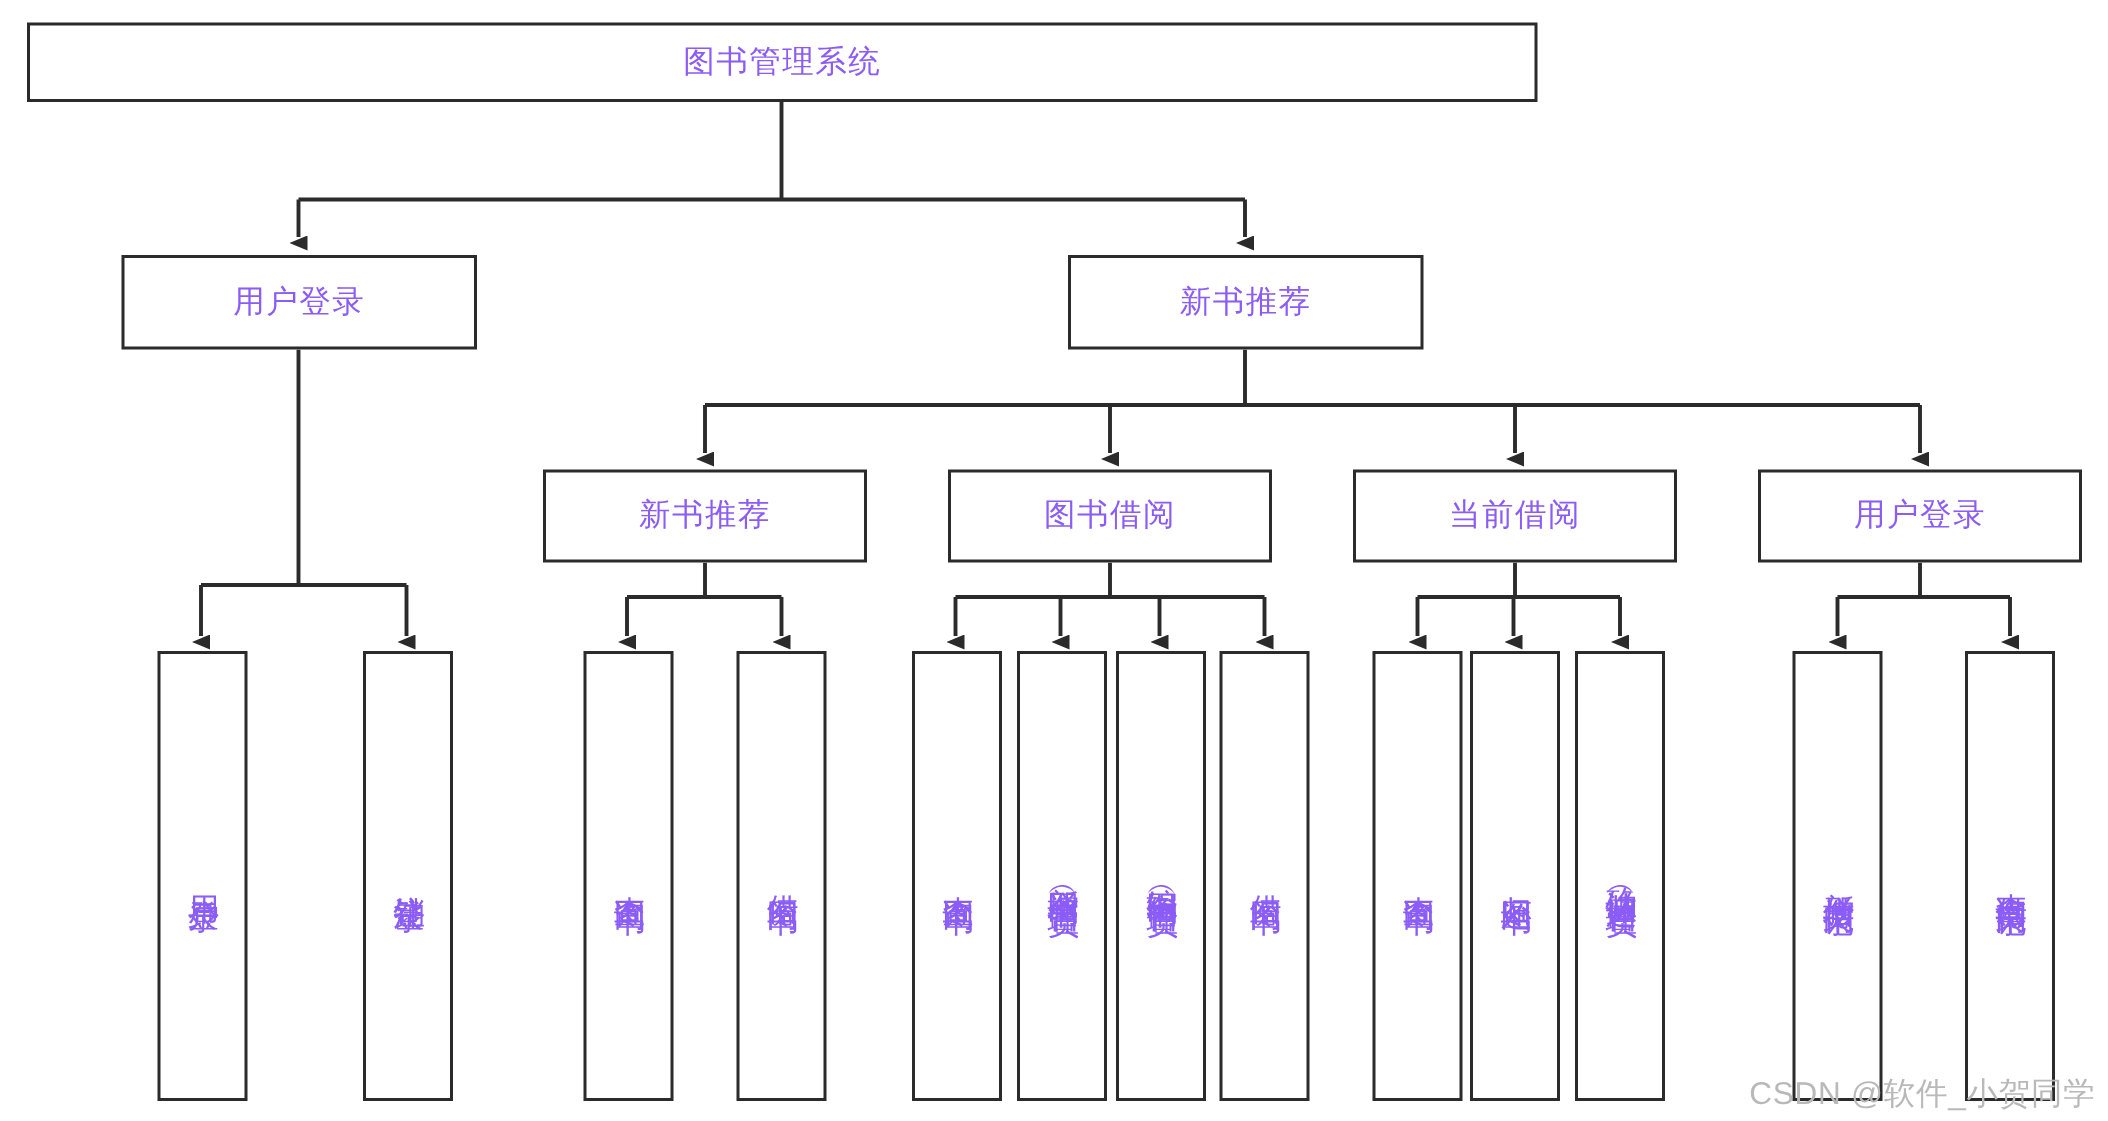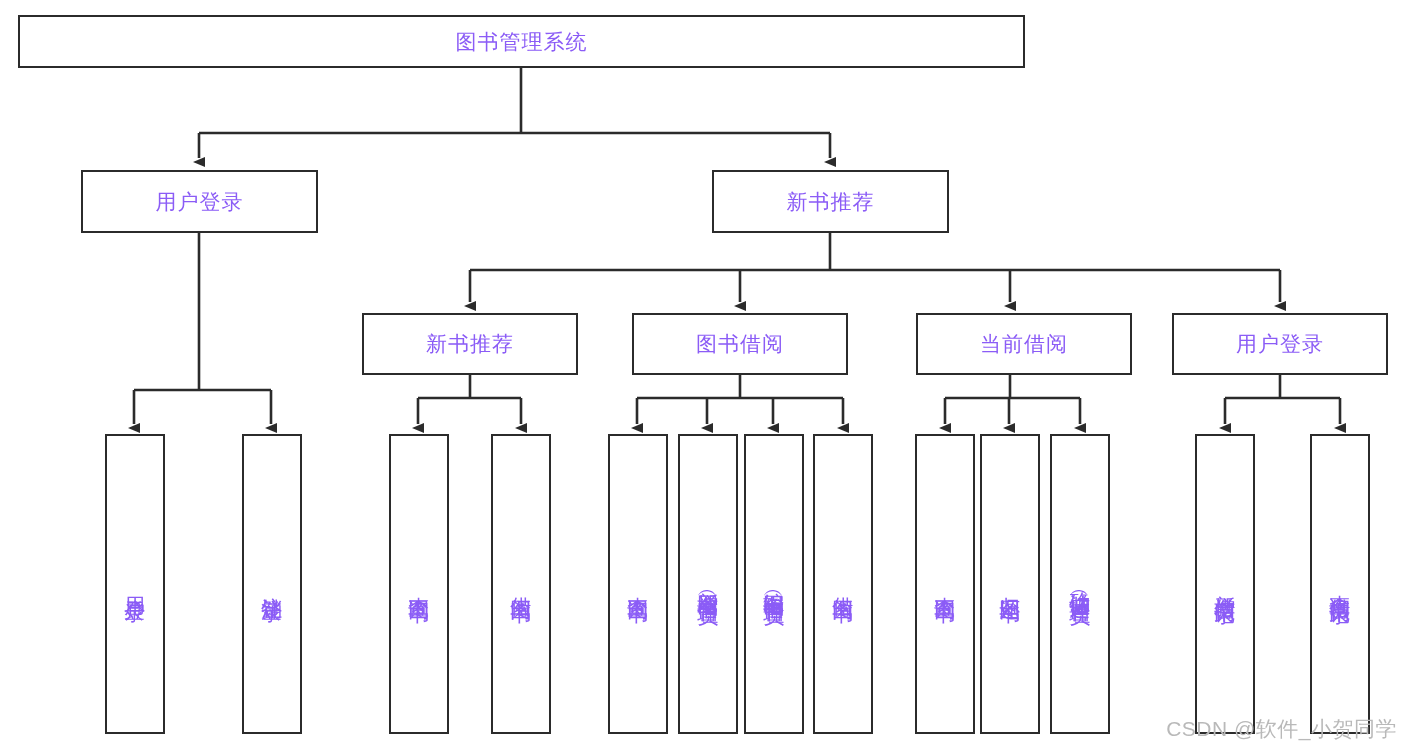--- a/index.html
+++ b/index.html
@@ -135,21 +135,21 @@
   <div class="node node-h" style="left:712px; top:170px; width:237px; height:63px;">
     <span>新书推荐</span>
   </div>
 
   <div class="node node-h" style="left:632px; top:313px; width:216px; height:62px;">
     <span>图书借阅</span>
   </div>
   <div class="node node-h" style="left:362px; top:313px; width:216px; height:62px;">
     <span>新书推荐</span>
   </div>
-  <div class="node node-h" style="left:902px; top:313px; width:216px; height:62px;margin-left:14px;">
+  <div class="node node-h" style="left:902px; top:313px; width:216px; height:62px;">
     <span>当前借阅</span>
   </div>
   <div class="node node-h" style="left:1172px; top:313px; width:216px; height:62px;">
     <span>用户登录</span>
   </div>
 
   <div class="node node-v" style="left:105px; top:434px; width:60px; height:300px;">
     <span class="vtext">用户登录</span>
   </div>
   <div class="node node-v" style="left:242px; top:434px; width:60px; height:300px;">

